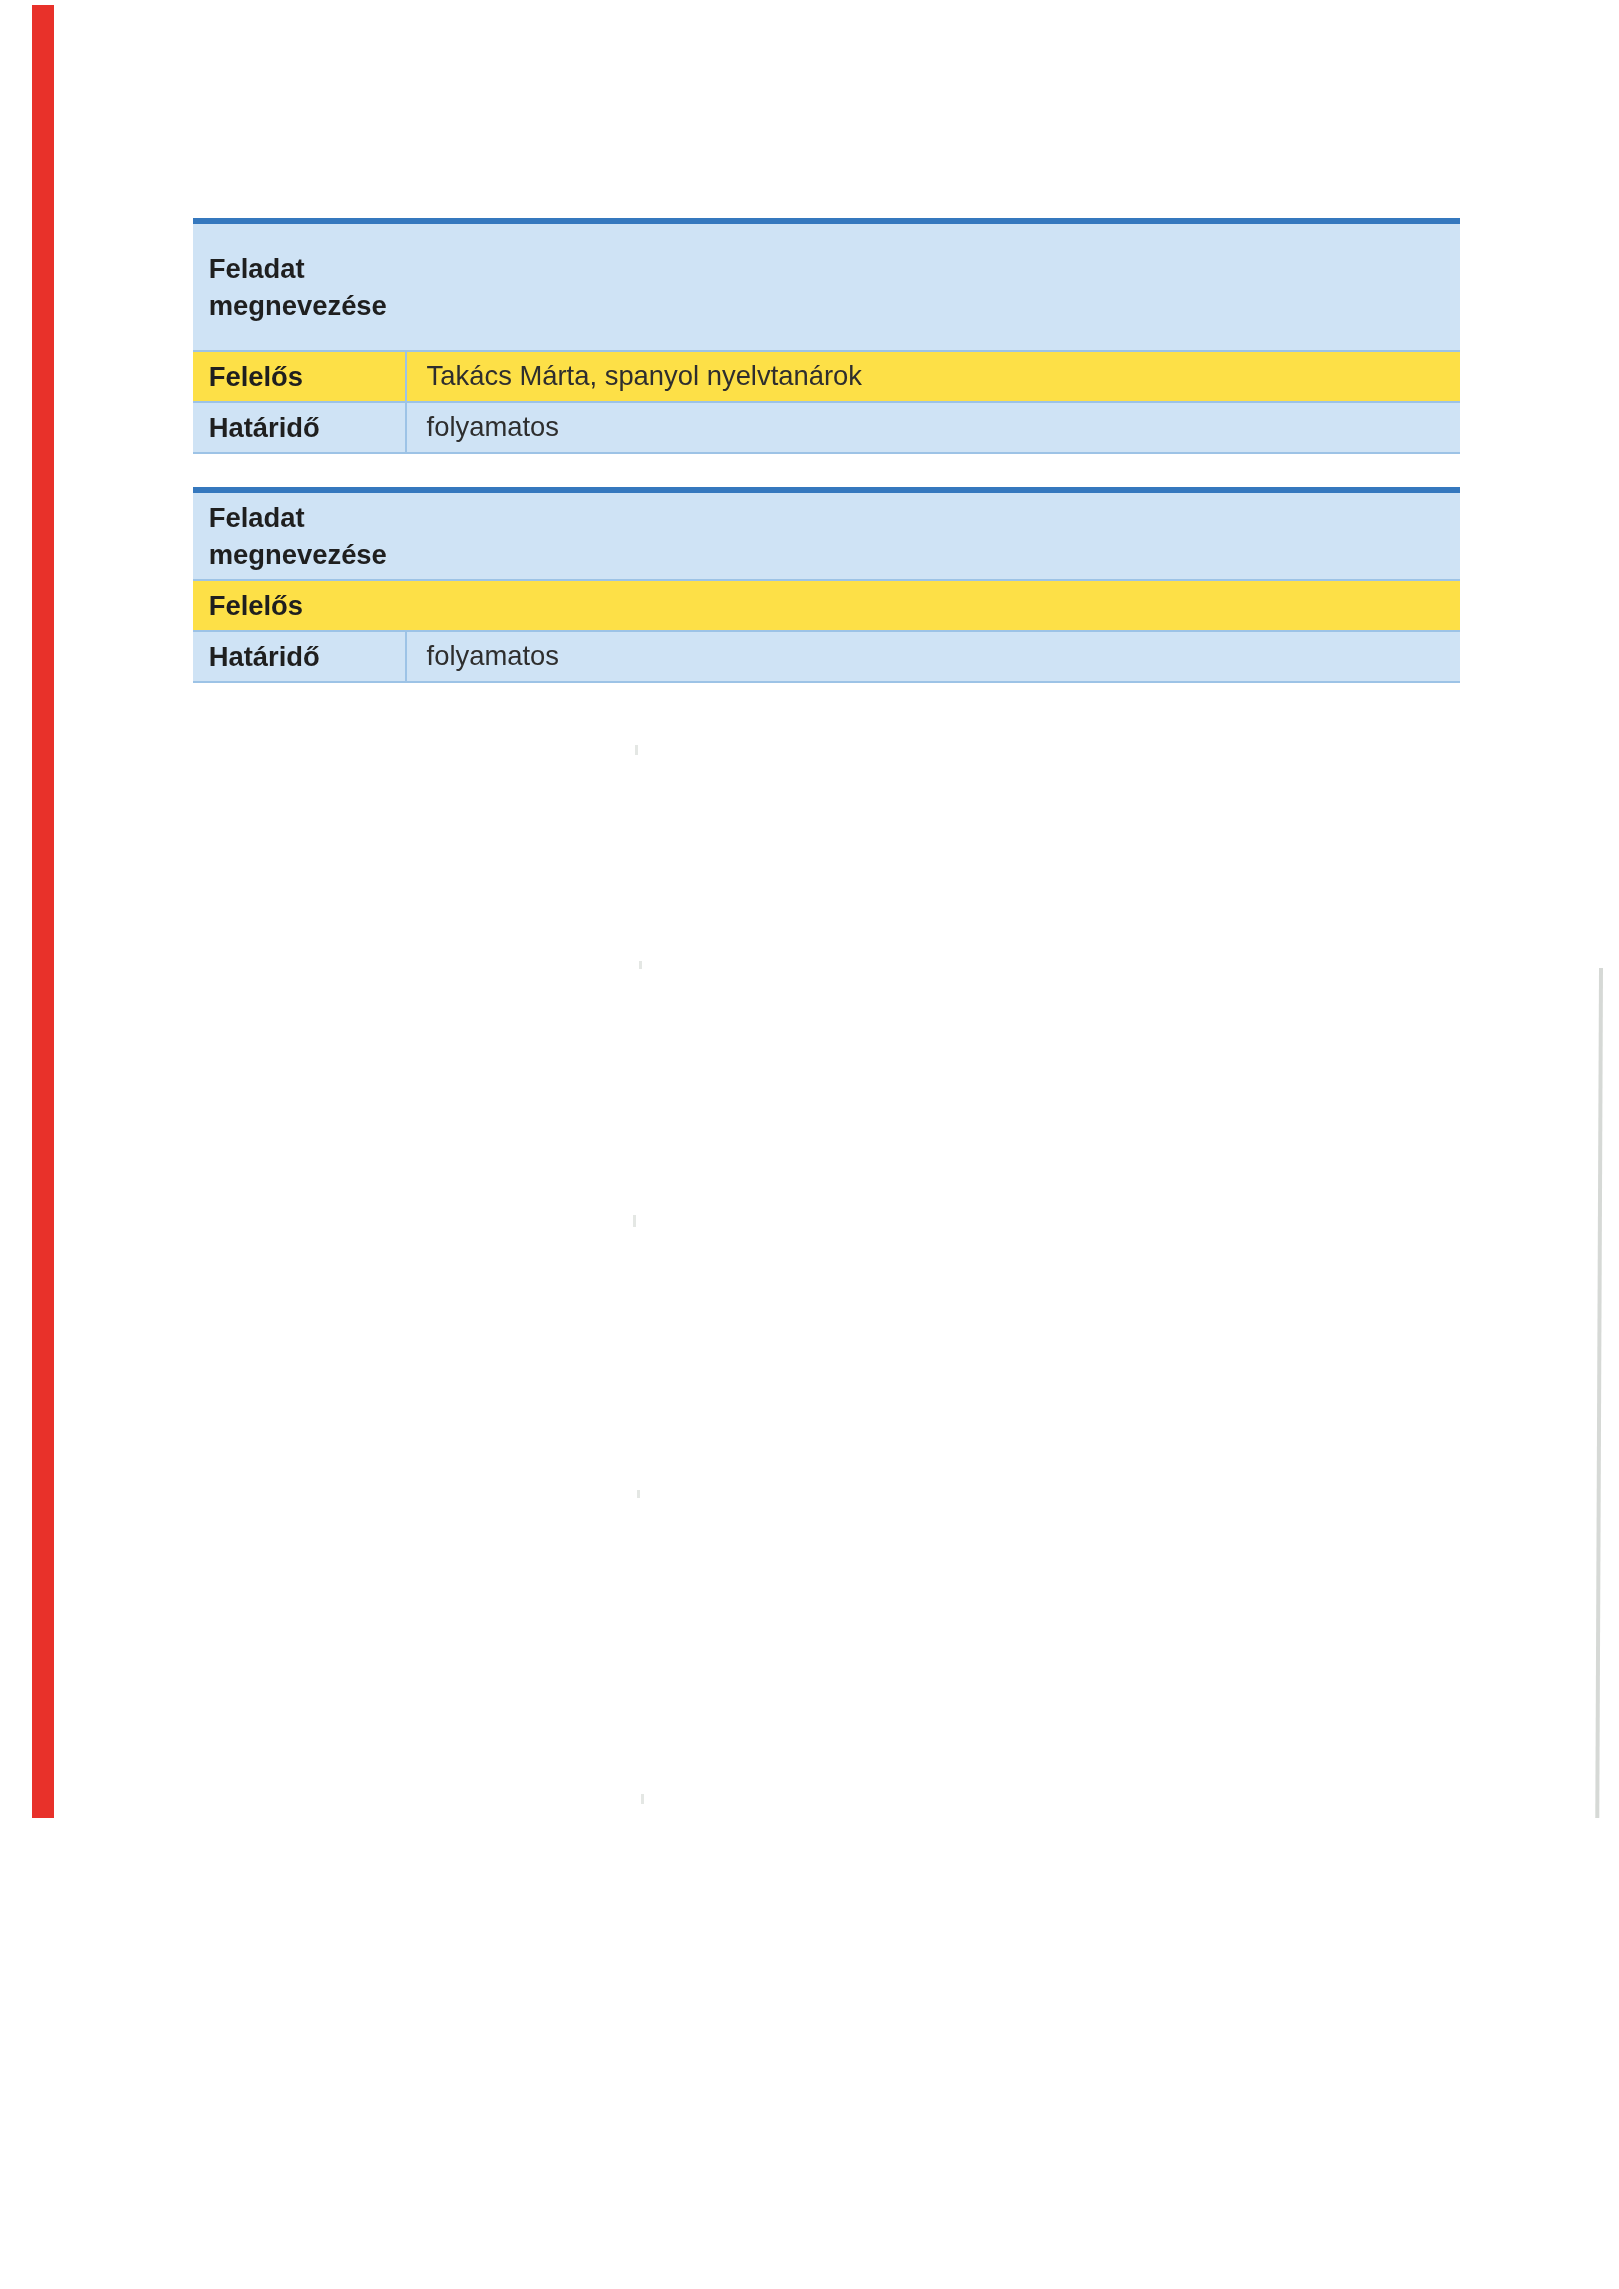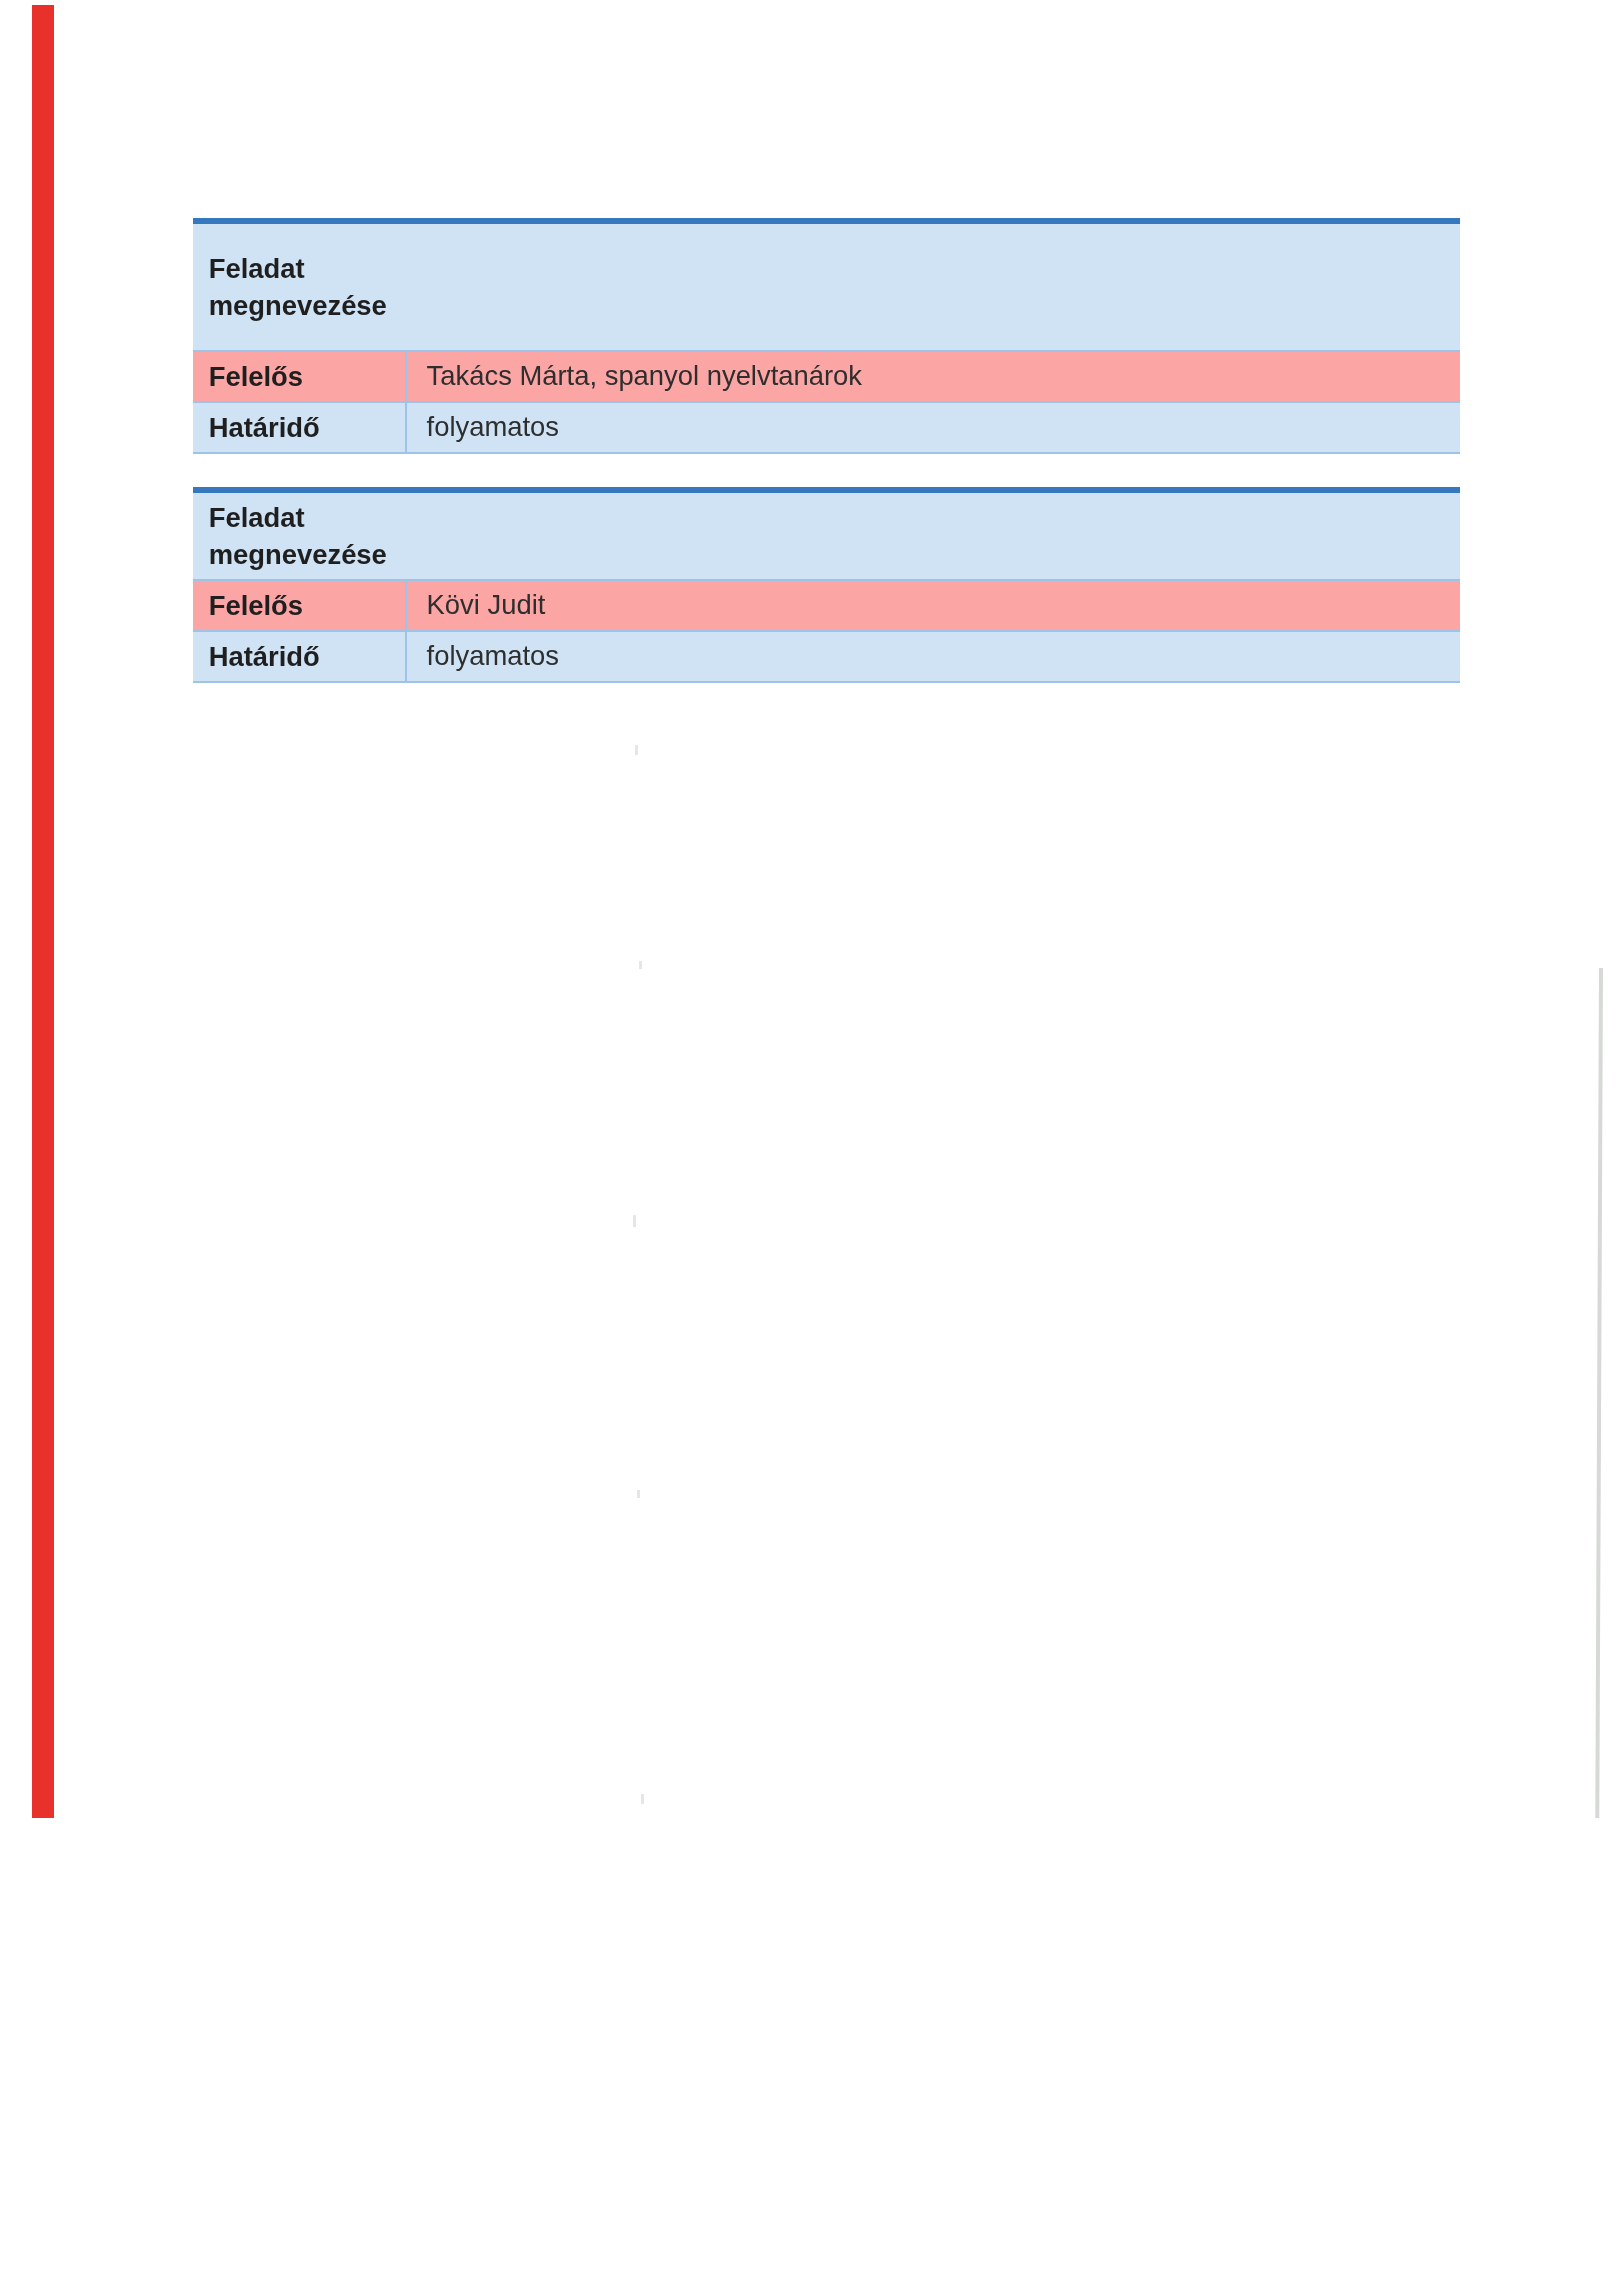--- a/index.html
+++ b/index.html
@@ -42,21 +42,21 @@
   .table-2 { top: 487px; }
 
   .row {
     display: flex;
     align-items: stretch;
   }
   .row + .row {
     border-top: 2px solid var(--row-border, #9dc3e6);
   }
   .row.blue { background: var(--cell-bg, #cfe3f5); }
-  .row.white { background: #fca5a5; }
+  .row.white { background: #fde047; }
 
   .cell {
     box-sizing: border-box;
     display: flex;
     align-items: center;
   }
   .cell.label {
     width: 212px;
     flex: 0 0 212px;
     padding: 5.9px 9.8px 5.9px 15.7px;
@@ -138,23 +138,20 @@
       </div>
     </div>
   </section>
 
   <section class="task-table table-2">
     <div class="row blue row-task">
       <div class="cell label">Feladat megnevezése</div>
     </div>
     <div class="row white row-middle">
       <div class="cell label">Felelős</div>
-      <div class="cell value">
-        <span class="vtext">Kövi Judit</span>
-      </div>
     </div>
     <div class="row blue row-last">
       <div class="cell label">Határidő</div>
       <div class="cell value">
         <span class="vtext">folyamatos</span>
       </div>
     </div>
   </section>
 
   <div class="scan-line-right"></div>

